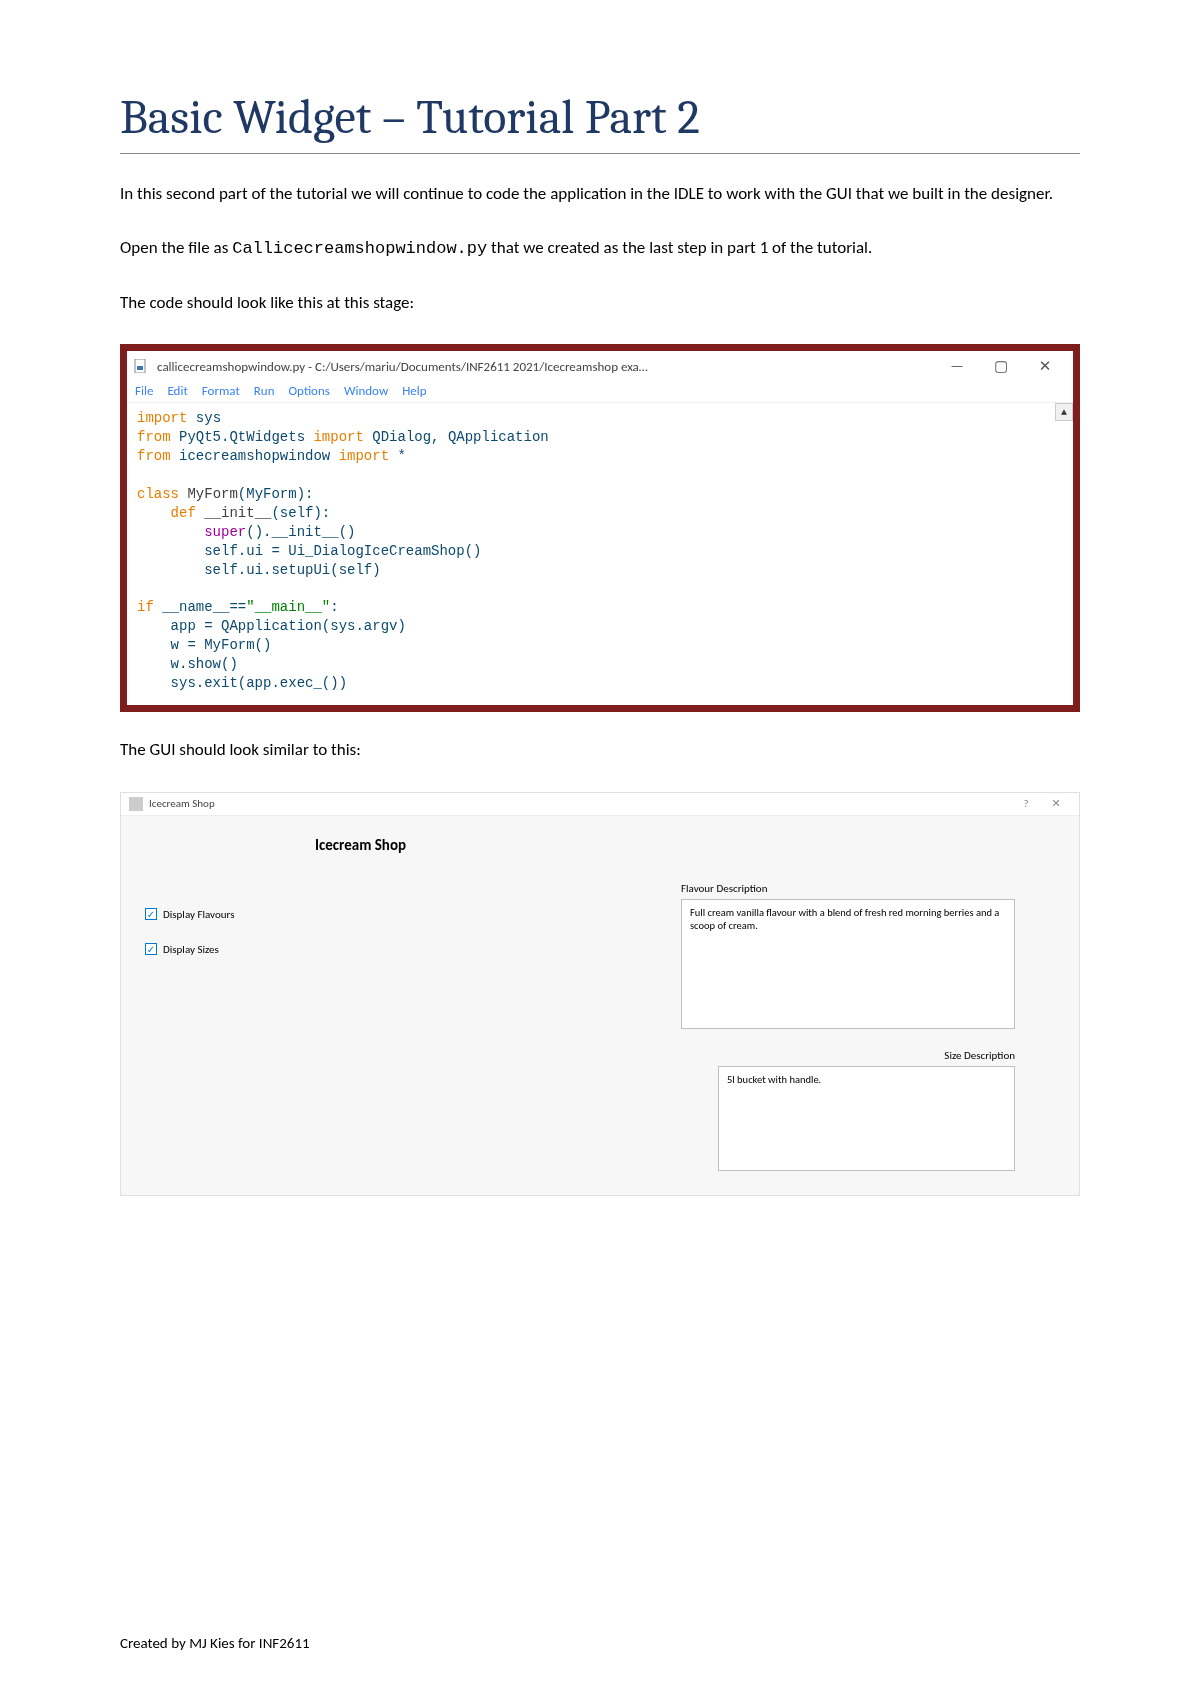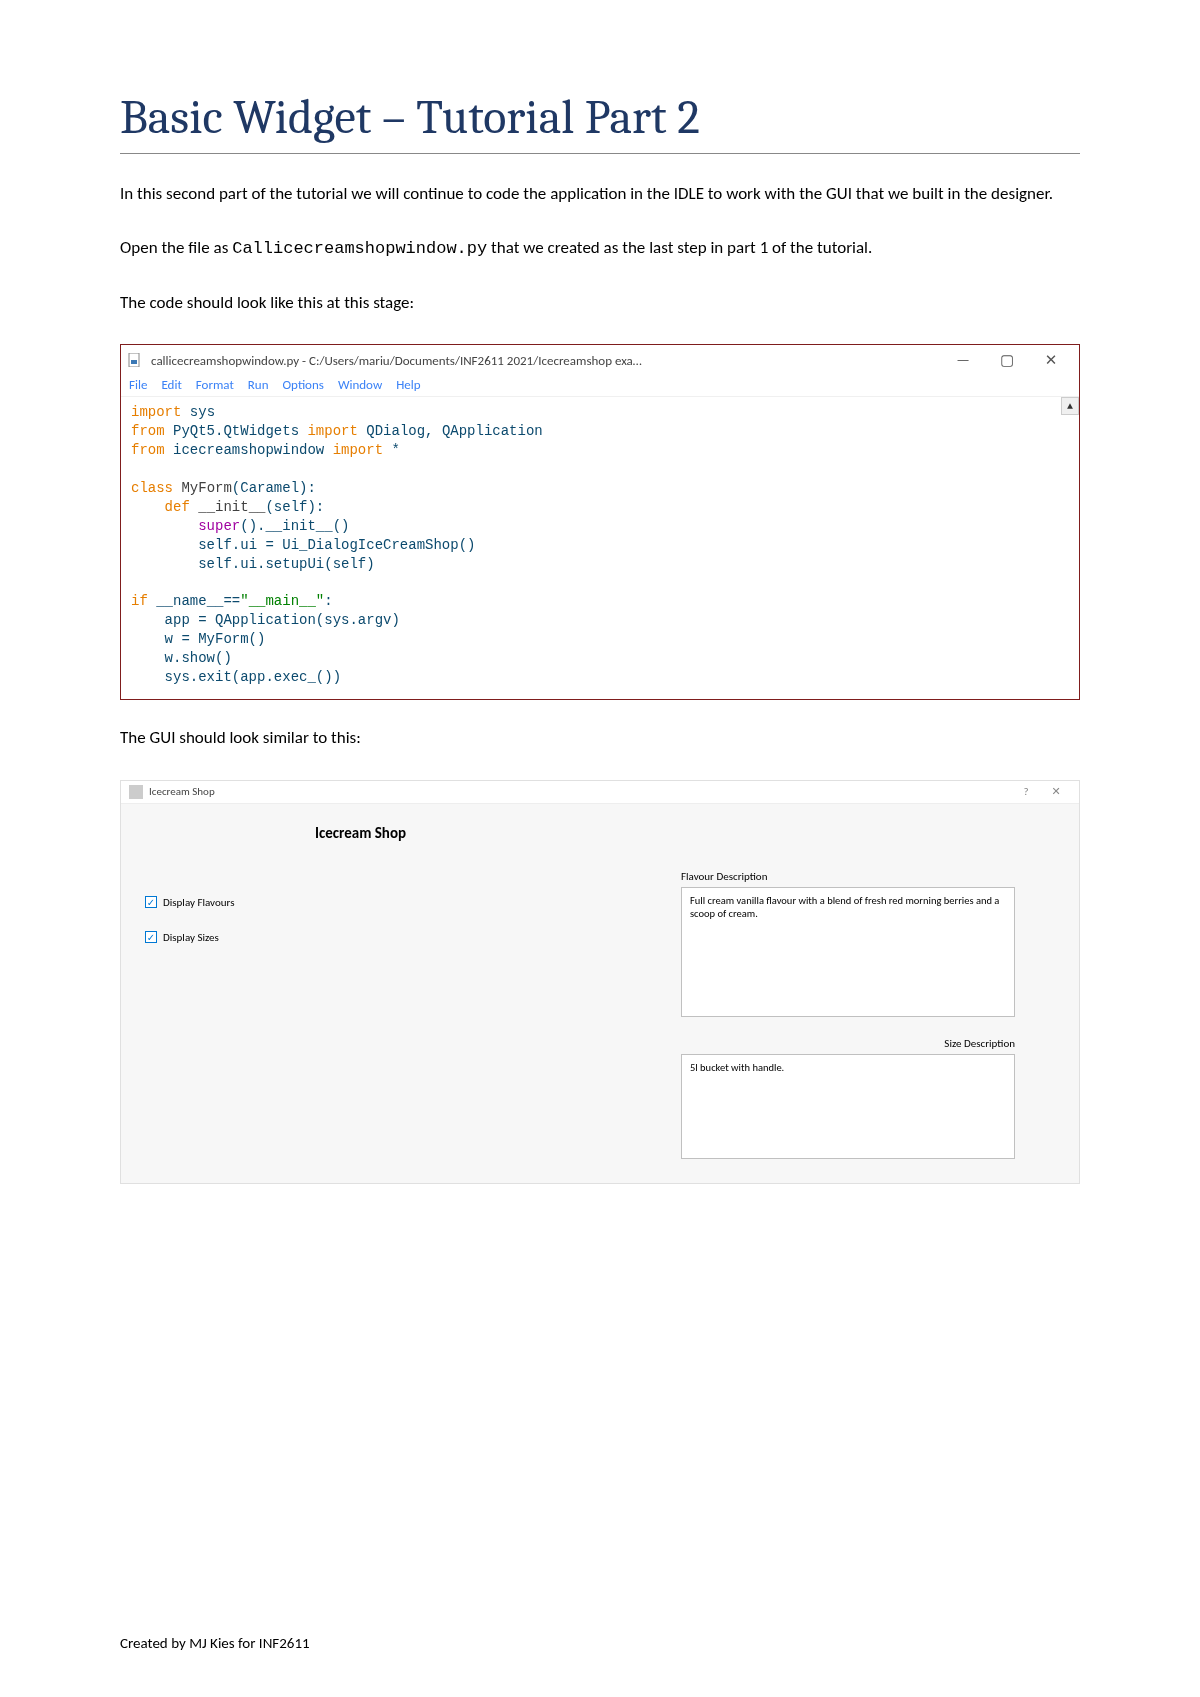--- a/index.html
+++ b/index.html
@@ -22,21 +22,21 @@
     margin-bottom: 28px;
   }
   .para {
     font-size: 17px;
     line-height: 1.4;
     margin-bottom: 30px;
   }
   .mono { font-family: "Courier New", monospace; }
   
   .idle-window {
-    border: 1px solid #7f1d1d;
+    border: 7px solid #7f1d1d;
     width: 100%;
     margin-bottom: 26px;
     font-size: 14px;
   }
   .idle-titlebar {
     display: flex;
     align-items: center;
     padding: 4px 6px;
     background: #fff;
     color: #555;
@@ -155,21 +155,21 @@
   .desc-label { font-size:11px; margin-bottom:4px; margin-top:4px;}
   .desc-box {
     border:1px solid #c0c0c0;
     background:#fff;
     height: 130px;
     padding: 6px 8px;
     font-size: 10.5px;
     line-height: 1.3;
     margin-bottom: 8px;
   }
-  .desc-box.short { height: 105px; }
+  .desc-box.short { height: 105px; margin-left: 37px; }
   .footer {
     position:absolute;
     bottom: 45px;
     left:120px;
     font-size: 15px;
   }
 </style>
 </head>
 <body>
 
@@ -202,21 +202,21 @@
     <span>Format</span>
     <span>Run</span>
     <span>Options</span>
     <span>Window</span>
     <span>Help</span>
   </div>
   <div class="idle-code"><span class="scroll-up">▲</span><span class="kw-orange">import</span> <span class="kw-black">sys</span>
 <span class="kw-orange">from</span> <span class="kw-black">PyQt5.QtWidgets</span> <span class="kw-orange">import</span> <span class="kw-black">QDialog, QApplication</span>
 <span class="kw-orange">from</span> <span class="kw-black">icecreamshopwindow</span> <span class="kw-orange">import</span> <span class="kw-black">*</span>
 
-<span class="kw-orange">class</span> <span class="kw-blue">MyForm</span><span class="kw-black">(Caramel):</span>
+<span class="kw-orange">class</span> <span class="kw-blue">MyForm</span><span class="kw-black">(MyForm):</span>
     <span class="kw-orange">def</span> <span class="kw-blue">__init__</span><span class="kw-black">(</span><span class="kw-black">self</span><span class="kw-black">):</span>
         <span class="kw-purple">super</span><span class="kw-black">().__init__()</span>
         <span class="kw-black">self.ui = Ui_DialogIceCreamShop()</span>
         <span class="kw-black">self.ui.setupUi(self)</span>
 
 <span class="kw-orange">if</span> <span class="kw-black">__name__==</span><span class="kw-green">"__main__"</span><span class="kw-black">:</span>
     <span class="kw-black">app = QApplication(sys.argv)</span>
     <span class="kw-black">w = MyForm()</span>
     <span class="kw-black">w.show()</span>
     <span class="kw-black">sys.exit(app.exec_())</span></div>

